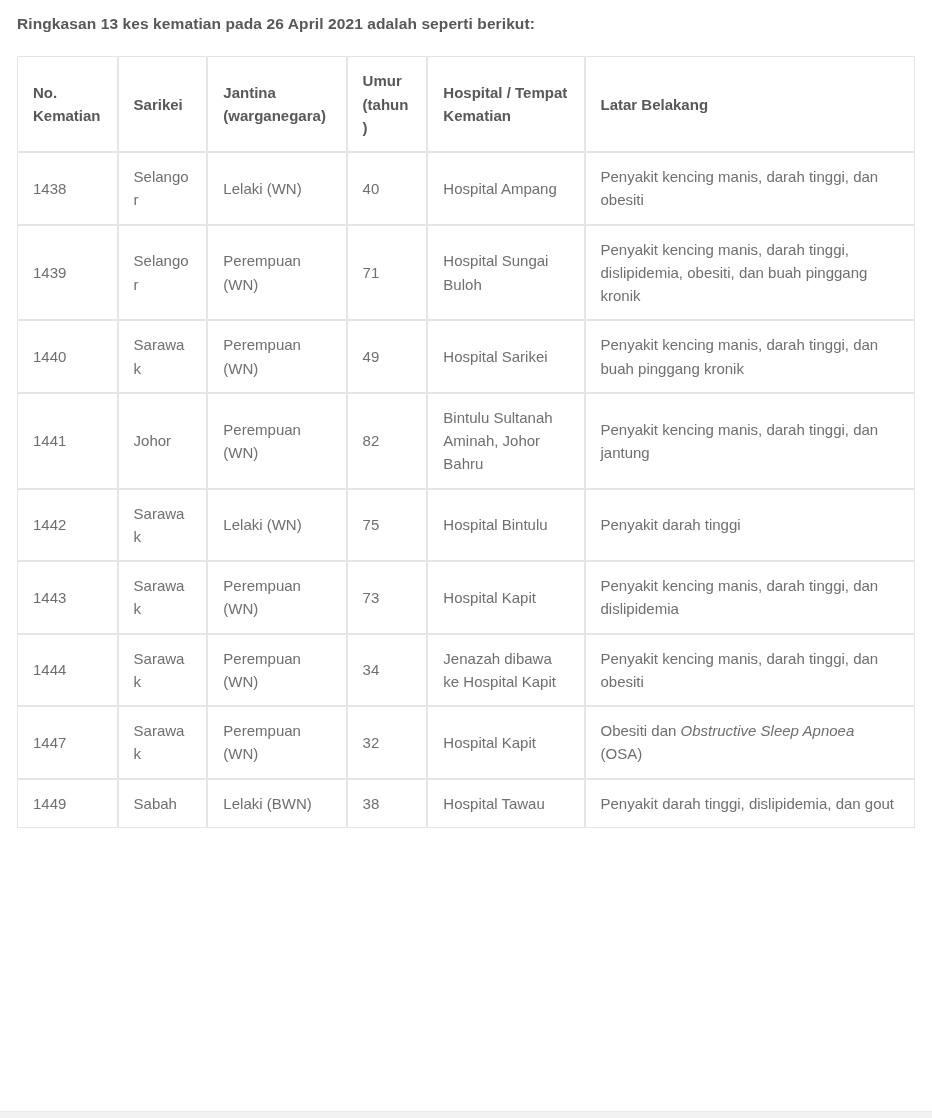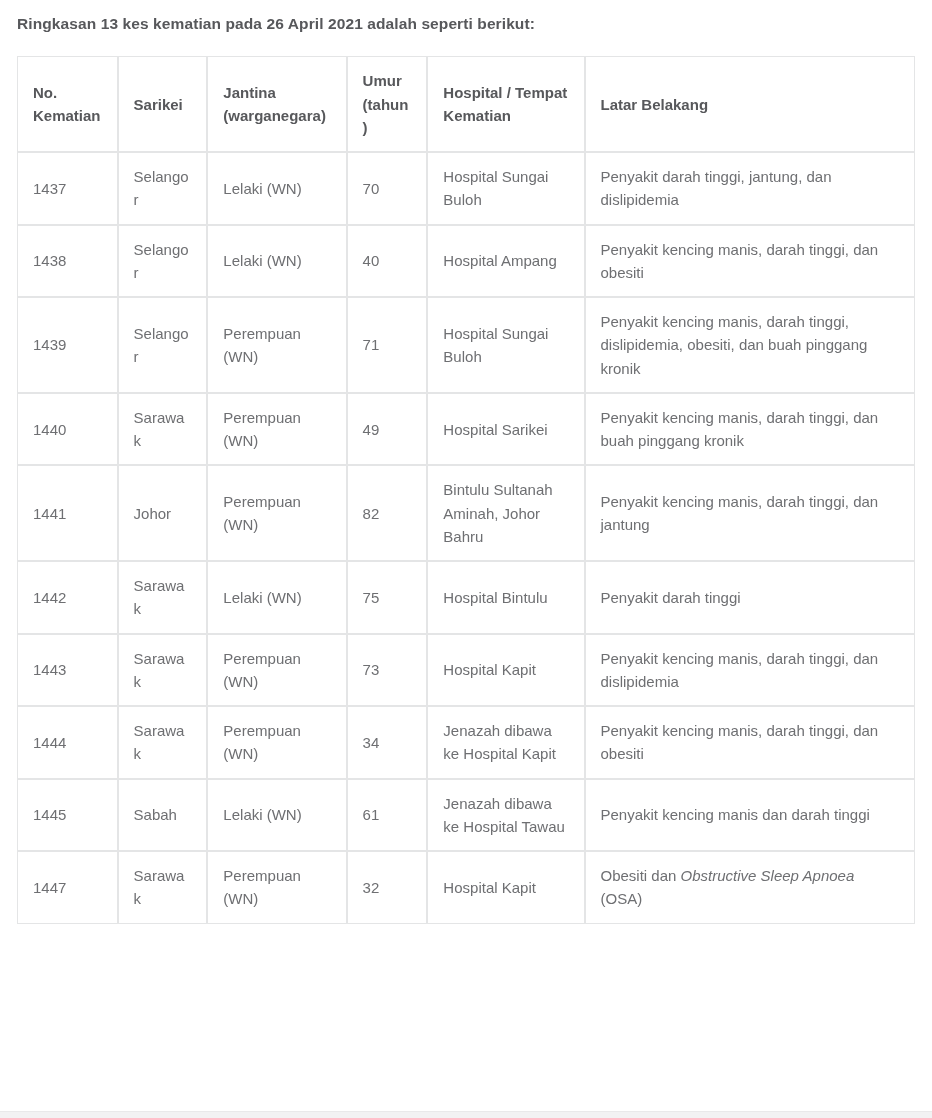--- a/index.html
+++ b/index.html
@@ -92,28 +92,20 @@
             <th>No. Kematian</th>
             <th>Sarikei</th>
             <th>Jantina (warganegara)</th>
             <th>Umur (tahun)</th>
             <th>Hospital / Tempat Kematian</th>
             <th>Latar Belakang</th>
           </tr>
       </thead>
       <tbody>
           <tr>
-            <td>1437</td>
-            <td>Selangor</td>
-            <td>Lelaki (WN)</td>
-            <td>70</td>
-            <td>Hospital Sungai Buloh</td>
-            <td><span>Penyakit darah tinggi, jantung, dan dislipidemia</span></td>
-          </tr>
-          <tr>
             <td>1438</td>
             <td>Selangor</td>
             <td>Lelaki (WN)</td>
             <td>40</td>
             <td>Hospital Ampang</td>
             <td><span>Penyakit kencing manis, darah tinggi, dan obesiti</span></td>
           </tr>
           <tr>
             <td>1439</td>
             <td>Selangor</td>
@@ -156,34 +148,34 @@
           </tr>
           <tr>
             <td>1444</td>
             <td>Sarawak</td>
             <td>Perempuan (WN)</td>
             <td>34</td>
             <td>Jenazah dibawa ke Hospital Kapit</td>
             <td><span>Penyakit kencing manis, darah tinggi, dan obesiti</span></td>
           </tr>
           <tr>
-            <td>1445</td>
-            <td>Sabah</td>
-            <td>Lelaki (WN)</td>
-            <td>61</td>
-            <td>Jenazah dibawa ke Hospital Tawau</td>
-            <td><span>Penyakit kencing manis dan darah tinggi</span></td>
-          </tr>
-          <tr>
             <td>1447</td>
             <td>Sarawak</td>
             <td>Perempuan (WN)</td>
             <td>32</td>
             <td>Hospital Kapit</td>
             <td><span>Obesiti dan </span><em>Obstructive Sleep Apnoea</em><span> (OSA)</span></td>
+          </tr>
+          <tr>
+            <td>1449</td>
+            <td>Sabah</td>
+            <td>Lelaki (BWN)</td>
+            <td>38</td>
+            <td>Hospital Tawau</td>
+            <td><span>Penyakit darah tinggi, dislipidemia, dan gout</span></td>
           </tr>
         </tbody>
     </table>
 
   </div>
 
   <div class="bottom-strip"></div>
 </div>
 
 </body></html>

